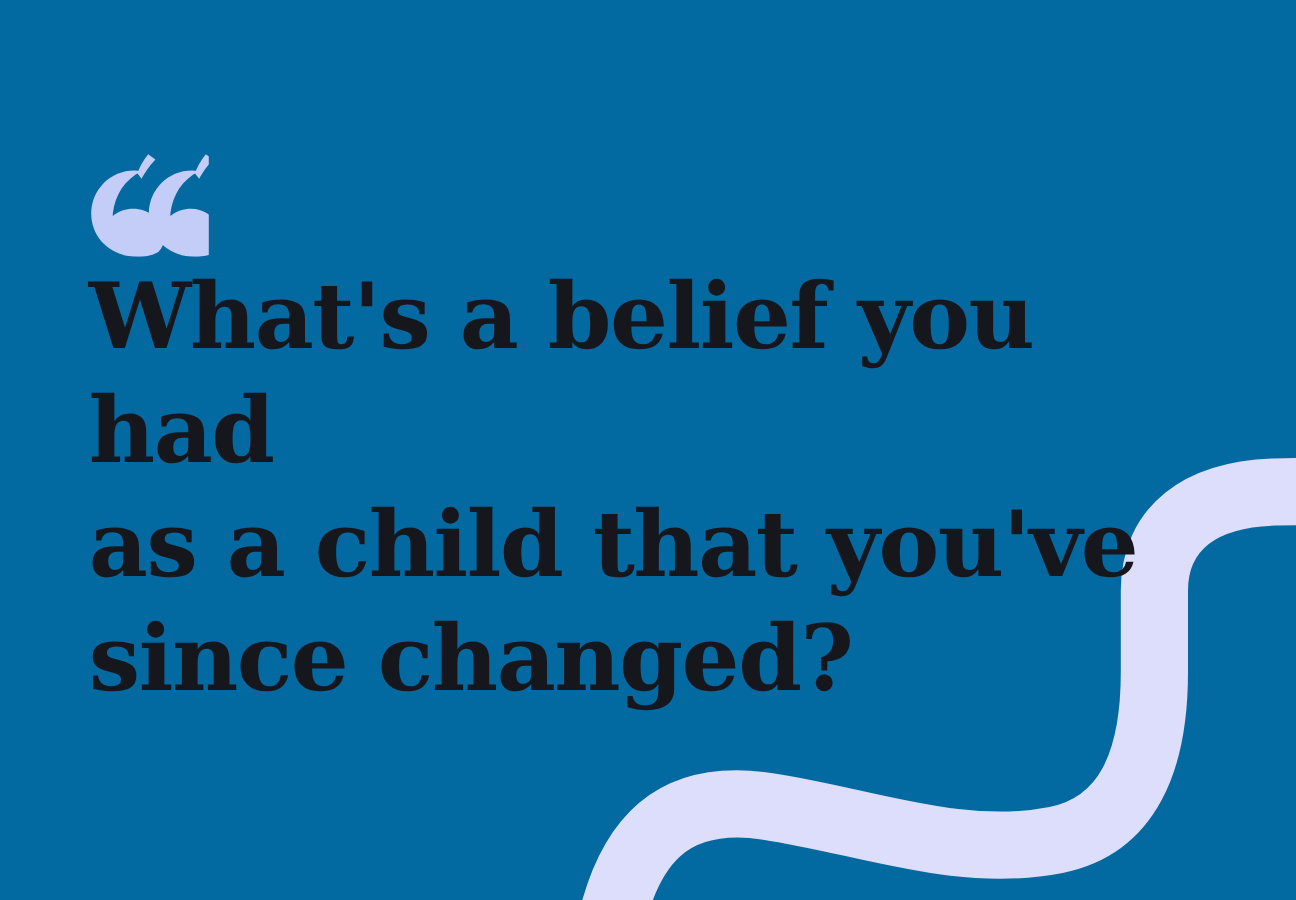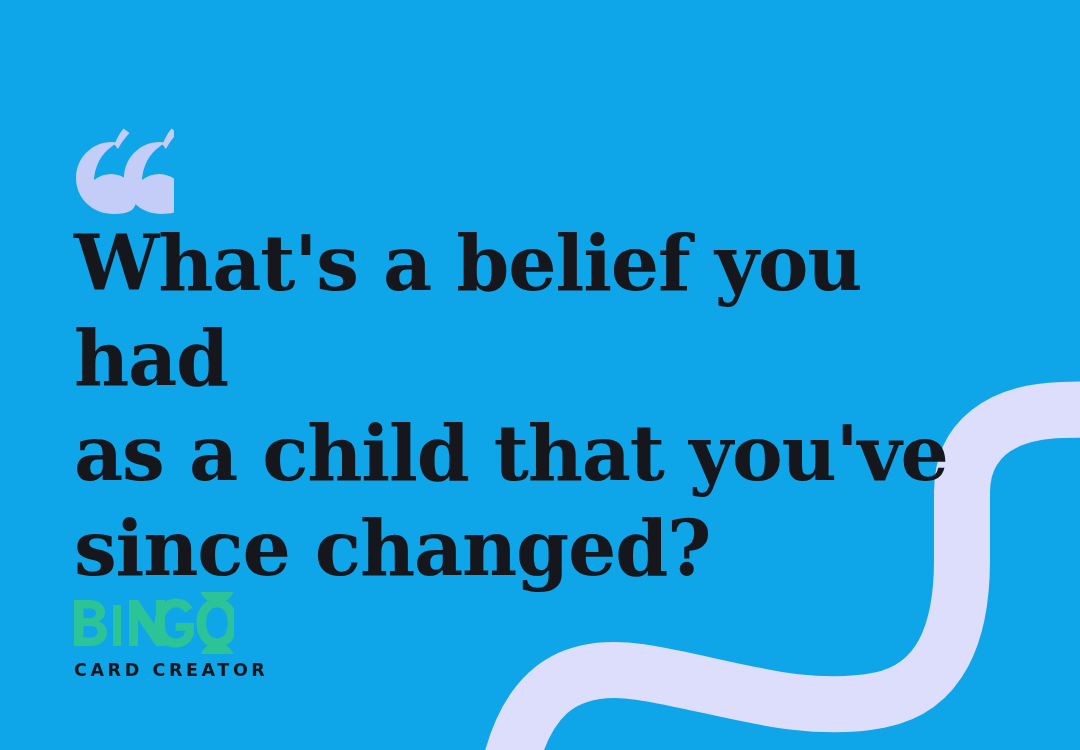--- a/index.html
+++ b/index.html
@@ -10,21 +10,21 @@
     width: 1080px;
     height: 750px;
     overflow: hidden;
     font-family: "Liberation Sans", sans-serif;
   }
 
   #card {
     position: relative;
     width: 1080px;
     height: 750px;
-    background: #0ea5e9;
+    background: #0369a1;
     overflow: hidden;
   }
 
   
   #wave-layer {
     position: absolute;
     left: 0;
     top: 0;
     width: 1080px;
     height: 750px;
@@ -122,68 +122,14 @@
                C 90 12, 93 6, 97.5 0.5
                L 103.5 5
                C 98 11, 94 17, 92 21 Z"></path>
     </g>
   </svg>
 
   <h1 id="headline">What's a belief you had
 as a child that you've
 since changed?</h1>
 
-  <div id="logo">
-
-    <svg id="logo-wordmark" viewBox="0 0 160 62" aria-hidden="true">
-      <g fill="#2cc397">
-
-        <path d="M 0 8
-                 L 16 8
-                 C 25 8, 31 13, 31 20
-                 C 31 24.5, 28.5 28, 24.5 29.5
-                 C 29.5 31, 33 35, 33 40.5
-                 C 33 48, 26.5 54, 17 54
-                 L 0 54 Z
-                 M 9.5 16.5 L 9.5 26 L 15.5 26
-                 C 19.5 26, 22 24, 22 21
-                 C 22 18.2, 19.5 16.5, 15.5 16.5 Z
-                 M 9.5 34 L 9.5 45.5 L 16.5 45.5
-                 C 20.8 45.5, 23.5 43.3, 23.5 39.7
-                 C 23.5 36.2, 20.8 34, 16.5 34 Z"></path>
-
-        <rect x="39" y="13" width="8" height="41" rx="0"></rect>
-
-        <path d="M 55 8 L 64 8 L 82 34.5 L 82 8 L 91 8 L 91 54 L 82 54 L 64 27.5 L 64 54 L 55 54 Z"></path>
-
-        <path d="M 120 31 L 120 38
-                 C 120 48.5, 112.5 55.5, 101.5 55.5
-                 C 89 55.5, 80 45.5, 80.5 31
-                 C 80.9 17, 90 6.5, 102 6.5
-                 C 109 6.5, 115 9.8, 118.5 15.5
-                 L 111.5 20.8
-                 C 109.3 17.3, 106 15.4, 102 15.4
-                 C 95.2 15.4, 90.3 21.8, 90.3 31
-                 C 90.3 40.2, 95.2 46.6, 102 46.6
-                 C 107 46.6, 110.6 43.6, 111.3 38.8
-                 L 101.5 38.8 L 101.5 31 Z"></path>
-
-        <path d="M 143 6.5
-                 C 155 6.5, 163.5 17, 163.5 31
-                 C 163.5 45, 155 55.5, 143 55.5
-                 C 131 55.5, 122.5 45, 122.5 31
-                 C 122.5 17, 131 6.5, 143 6.5 Z
-                 M 143 15.6
-                 C 136.5 15.6, 132.2 21.8, 132.2 31
-                 C 132.2 40.2, 136.5 46.4, 143 46.4
-                 C 149.5 46.4, 153.8 40.2, 153.8 31
-                 C 153.8 21.8, 149.5 15.6, 143 15.6 Z"></path>
-
-        <path d="M 125 -9 L 161 -9 C 161 3.5, 152.9 11, 143 11 C 133.1 11, 125 3.5, 125 -9 Z"></path>
-
-        <path d="M 125 71 C 125 58.5, 133.1 51, 143 51 C 152.9 51, 161 58.5, 161 71 Z"></path>
-      </g>
-    </svg>
-
-    <span id="logo-tagline">CARD CREATOR</span>
-  </div>
 
 </div>
 
 </body></html>

